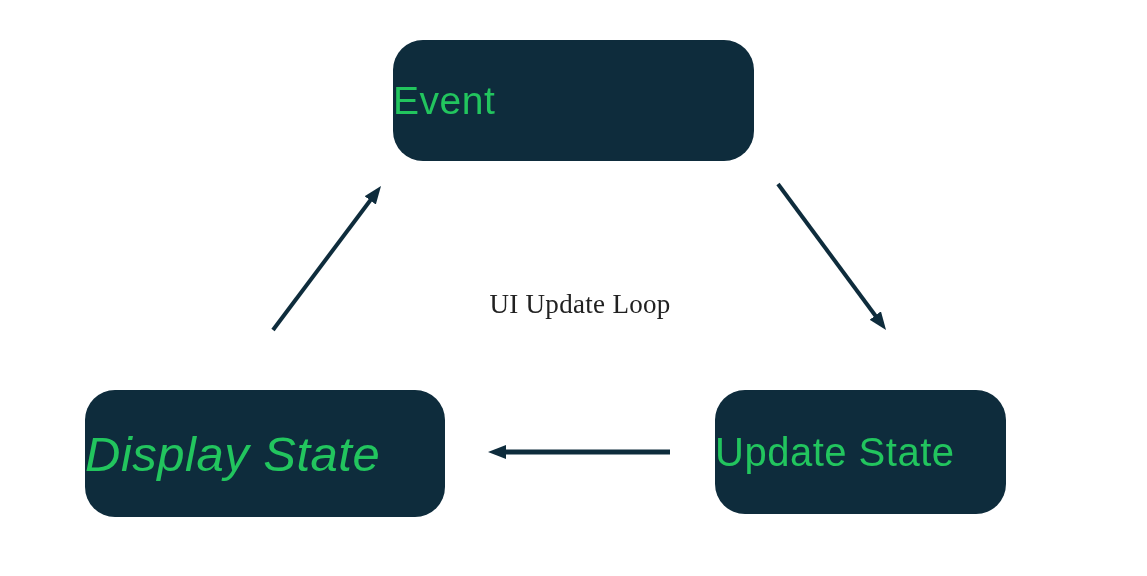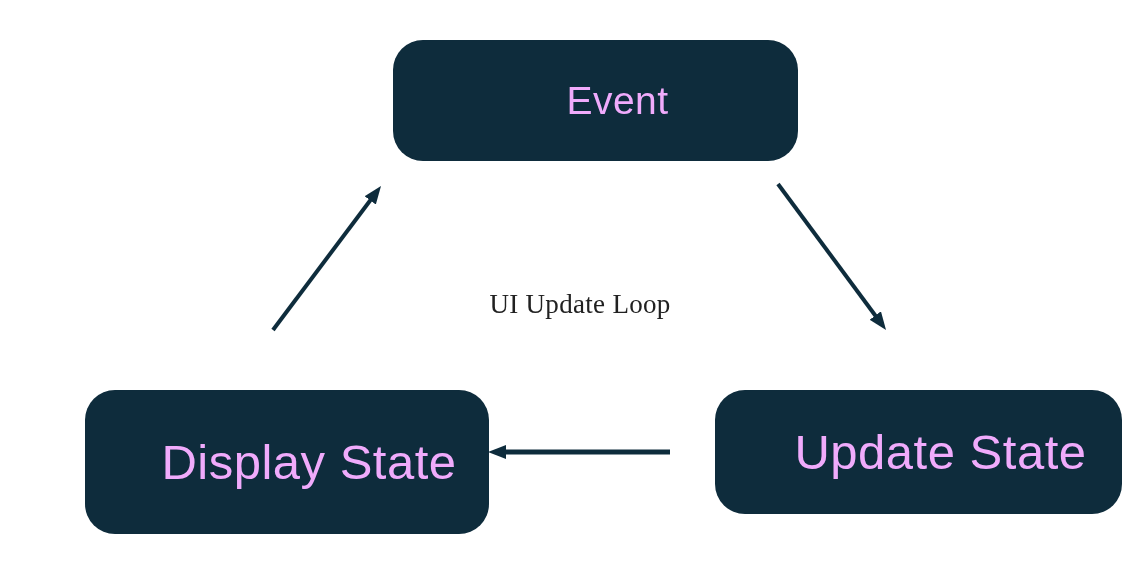--- a/index.html
+++ b/index.html
@@ -14,49 +14,49 @@
     overflow: hidden;
     font-family: "Liberation Sans", sans-serif;
   }
   .canvas {
     position: absolute;
     inset: 0;
   }
   .node {
     position: absolute;
     background: #0e2c3c;
-    color: #f0abfc;
+    color: #22c55e;
     border-radius: 30px;
     display: flex;
     align-items: center;
-    justify-content: center;
+    justify-content: flex-start;
     text-align: center;
     letter-spacing: 0.5px;
-    padding-left: 44px;
   }
   .node-event {
     left: 393px;
     top: 40px;
     width: 361px;
     height: 121px;
     font-size: 39px;
   }
   .node-display-state {
     left: 85px;
     top: 390px;
     width: 360px;
-    height: 144px;
+    height: 127px;
     font-size: 49px;
+    font-style: italic;
   }
   .node-update-state {
     left: 715px;
     top: 390px;
-    width: 363px;
+    width: 291px;
     height: 124px;
-    font-size: 49px;
+    font-size: 40px;
   }
   .center-label {
     position: absolute;
     left: 440px;
     top: 286px;
     width: 280px;
     height: 36px;
     line-height: 36px;
     text-align: center;
     font-size: 27px;

